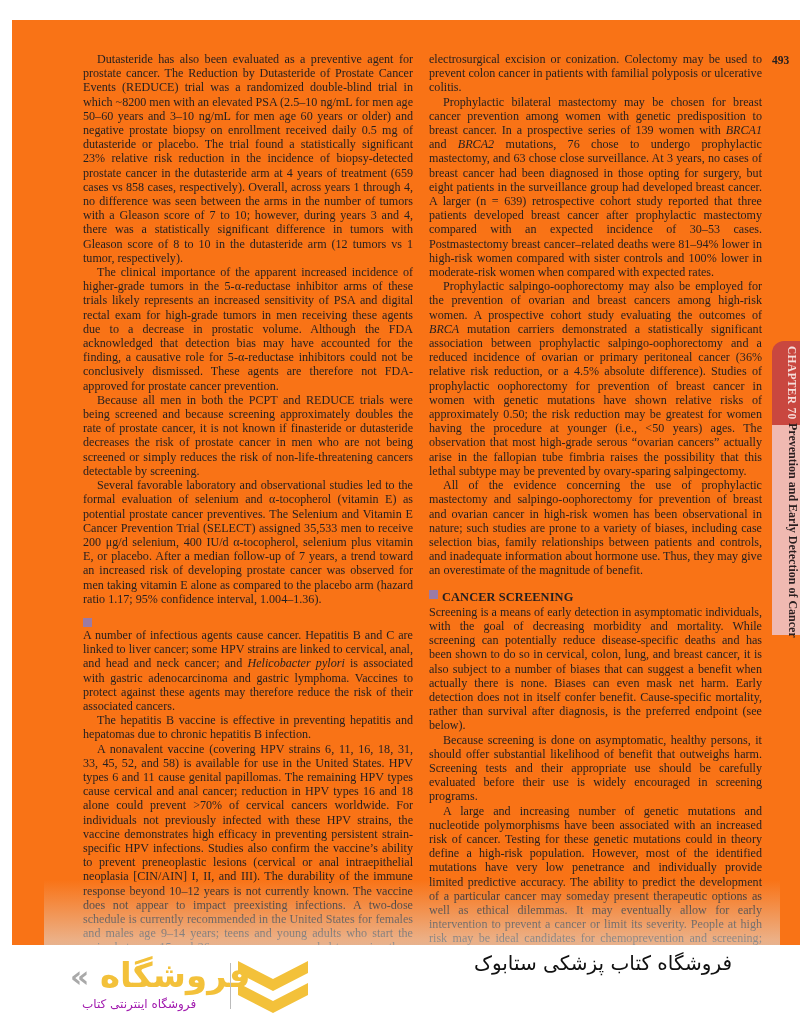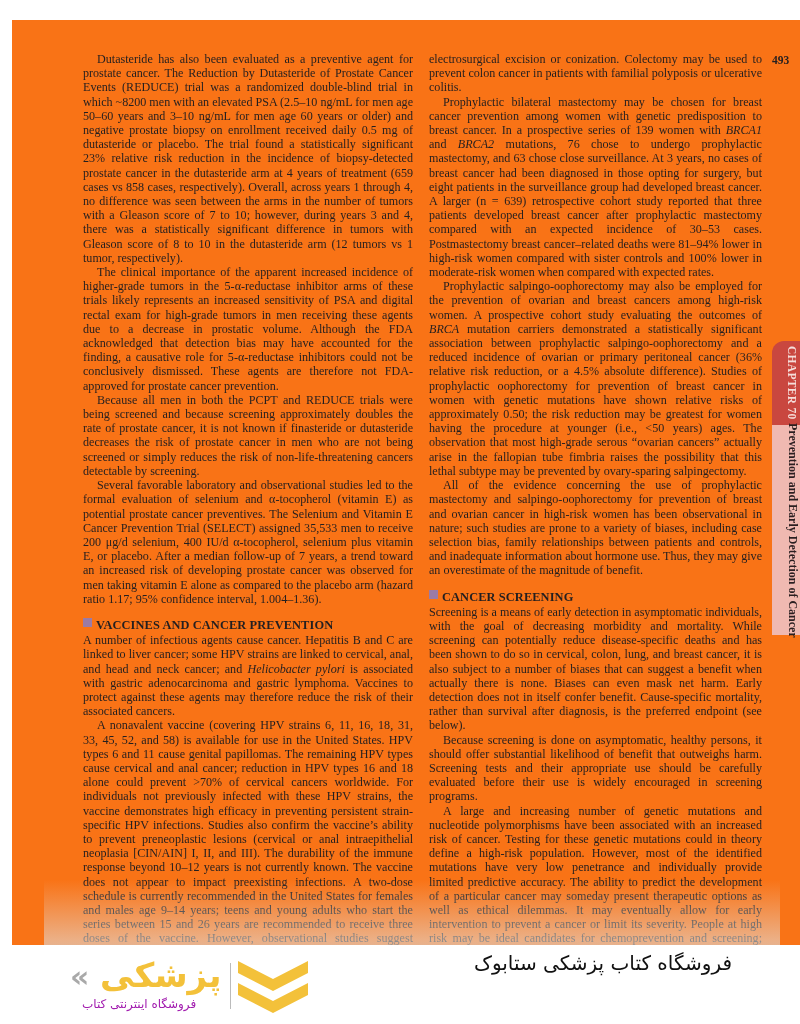--- a/index.html
+++ b/index.html
@@ -94,23 +94,23 @@
 <div class="page">
 
   <div class="col left">
     <p>Dutasteride has also been evaluated as a preventive agent for pros­tate cancer. The Reduction by Dutasteride of Prostate Cancer Events (REDUCE) trial was a randomized double-blind trial in which ~8200 men with an elevated PSA (2.5–10 ng/mL for men age 50–60 years and 3–10 ng/mL for men age 60 years or older) and negative prostate biopsy on enrollment received daily 0.5 mg of dutasteride or placebo. The trial found a statistically significant 23% relative risk reduction in the incidence of biopsy-detected prostate cancer in the dutasteride arm at 4 years of treatment (659 cases vs 858 cases, respectively). Overall, across years 1 through 4, no difference was seen between the arms in the number of tumors with a Gleason score of 7 to 10; however, during years 3 and 4, there was a statistically significant difference in tumors with Gleason score of 8 to 10 in the dutasteride arm (12 tumors vs 1 tumor, respectively).</p>
     <p>The clinical importance of the apparent increased incidence of higher-grade tumors in the 5-α-reductase inhibitor arms of these trials likely represents an increased sensitivity of PSA and digital rectal exam for high-grade tumors in men receiving these agents due to a decrease in prostatic volume. Although the FDA acknowledged that detection bias may have accounted for the finding, a causative role for 5-α-reductase inhibitors could not be conclusively dismissed. These agents are therefore not FDA-approved for prostate cancer prevention.</p>
     <p>Because all men in both the PCPT and REDUCE trials were being screened and because screening approximately doubles the rate of prostate cancer, it is not known if finasteride or dutasteride decreases the risk of prostate cancer in men who are not being screened or simply reduces the risk of non-life-threatening cancers detectable by screening.</p>
     <p>Several favorable laboratory and observational studies led to the formal evaluation of selenium and α-tocopherol (vitamin E) as poten­tial prostate cancer preventives. The Selenium and Vitamin E Cancer Prevention Trial (SELECT) assigned 35,533 men to receive 200 μg/d selenium, 400 IU/d α-tocopherol, selenium plus vitamin E, or placebo. After a median follow-up of 7 years, a trend toward an increased risk of developing prostate cancer was observed for men taking vitamin E alone as compared to the placebo arm (hazard ratio 1.17; 95% confi­dence interval, 1.004–1.36).</p>
 
     <div class="sec-head">
       <span class="sq"></span>
-      <span>VACCINES AND CANCER PREVENTION</span>
     </div>
     <p class="noindent"><span>A number of infectious agents cause cancer. Hepatitis B and C are linked to liver cancer; some HPV strains are linked to cervical, anal, and head and neck cancer; and </span><i>Helicobacter pylori</i><span> is associated with gastric adenocarcinoma and gastric lymphoma. Vaccines to protect against these agents may therefore reduce the risk of their associated cancers.</span></p>
+    <p>The hepatitis B vaccine is effective in preventing hepatitis and hepatomas due to chronic hepatitis B infection.</p>
     <p>A nonavalent vaccine (covering HPV strains 6, 11, 16, 18, 31, 33, 45, 52, and 58) is available for use in the United States. HPV types 6 and 11 cause genital papillomas. The remaining HPV types cause cervical and anal cancer; reduction in HPV types 16 and 18 alone could prevent &gt;70% of cervical cancers worldwide. For individuals not previously infected with these HPV strains, the vaccine demonstrates high effi­cacy in preventing persistent strain-specific HPV infections. Studies also confirm the vaccine’s ability to prevent preneoplastic lesions (cer­vical or anal intraepithelial neoplasia [CIN/AIN] I, II, and III). The durability of the immune response beyond 10–12 years is not currently known. The vaccine does not appear to impact preexisting infections. A two-dose schedule is currently recommended in the United States for females and males age 9–14 years; teens and young adults who start the series between 15 and 26 years are recommended to receive three doses of the vaccine. However, observational studies suggest similar efficacy with a single dose in young girls, and a large randomized trial is currently comparing one to two doses.</p>
 
   </div>
 
   <div class="col right">
     <p class="noindent">electrosurgical excision or conization. Colectomy may be used to prevent colon cancer in patients with familial polyposis or ulcerative colitis.</p>
     <p><span>Prophylactic bilateral mastectomy may be chosen for breast cancer prevention among women with genetic predisposition to breast cancer. In a prospective series of 139 women with </span><i>BRCA1</i><span> and </span><i>BRCA2</i><span> muta­tions, 76 chose to undergo prophylactic mastectomy, and 63 chose close surveillance. At 3 years, no cases of breast cancer had been diagnosed in those opting for surgery, but eight patients in the surveillance group had developed breast cancer. A larger (n = 639) retrospective cohort study reported that three patients developed breast cancer after pro­phylactic mastectomy compared with an expected incidence of 30–53 cases. Postmastectomy breast cancer–related deaths were 81–94% lower in high-risk women compared with sister controls and 100% lower in moderate-risk women when compared with expected rates.</span></p>
     <p><span>Prophylactic salpingo-oophorectomy may also be employed for the prevention of ovarian and breast cancers among high-risk women. A prospective cohort study evaluating the outcomes of </span><i>BRCA</i><span> mutation carriers demonstrated a statistically significant association between prophylactic salpingo-oophorectomy and a reduced incidence of ovarian or primary peritoneal cancer (36% relative risk reduction, or a 4.5% absolute difference). Studies of prophylactic oophorectomy for prevention of breast cancer in women with genetic mutations have shown relative risks of approximately 0.50; the risk reduction may be greatest for women having the procedure at younger (i.e., &lt;50 years) ages. The observation that most high-grade serous “ovarian cancers” actually arise in the fallopian tube fimbria raises the possibility that this lethal subtype may be prevented by ovary-sparing salpingectomy.</span></p>
     <p>All of the evidence concerning the use of prophylactic mastectomy and salpingo-oophorectomy for prevention of breast and ovarian can­cer in high-risk women has been observational in nature; such studies are prone to a variety of biases, including case selection bias, family relationships between patients and controls, and inadequate informa­tion about hormone use. Thus, they may give an overestimate of the magnitude of benefit.</p>
 
@@ -135,21 +135,21 @@
     </div>
   </div>
 
   <div class="page-fade"></div>
 </div>
 
 <div class="footer">
   <div class="logo">
     <span class="arrows">«</span>
     <div class="brand-wrap">
-        <span class="brand">پزشکی</span>
+        <span class="brand">فروشگاه</span>
       </div>
     <span class="tagline">فروشگاه اینترنتی کتاب</span>
     <span class="divider"></span>
     <svg class="chevrons" width="70" height="56" viewBox="0 0 70 56">
       <polygon points="0,0 35,18 70,0 70,12 35,30 0,12" fill="#f3c13a"></polygon>
       <polygon points="0,22 35,40 70,22 70,34 35,52 0,34" fill="#f3c13a"></polygon>
     </svg>
   </div>
   <div class="store-name">فروشگاه کتاب پزشکی ستابوک</div>
 </div>

